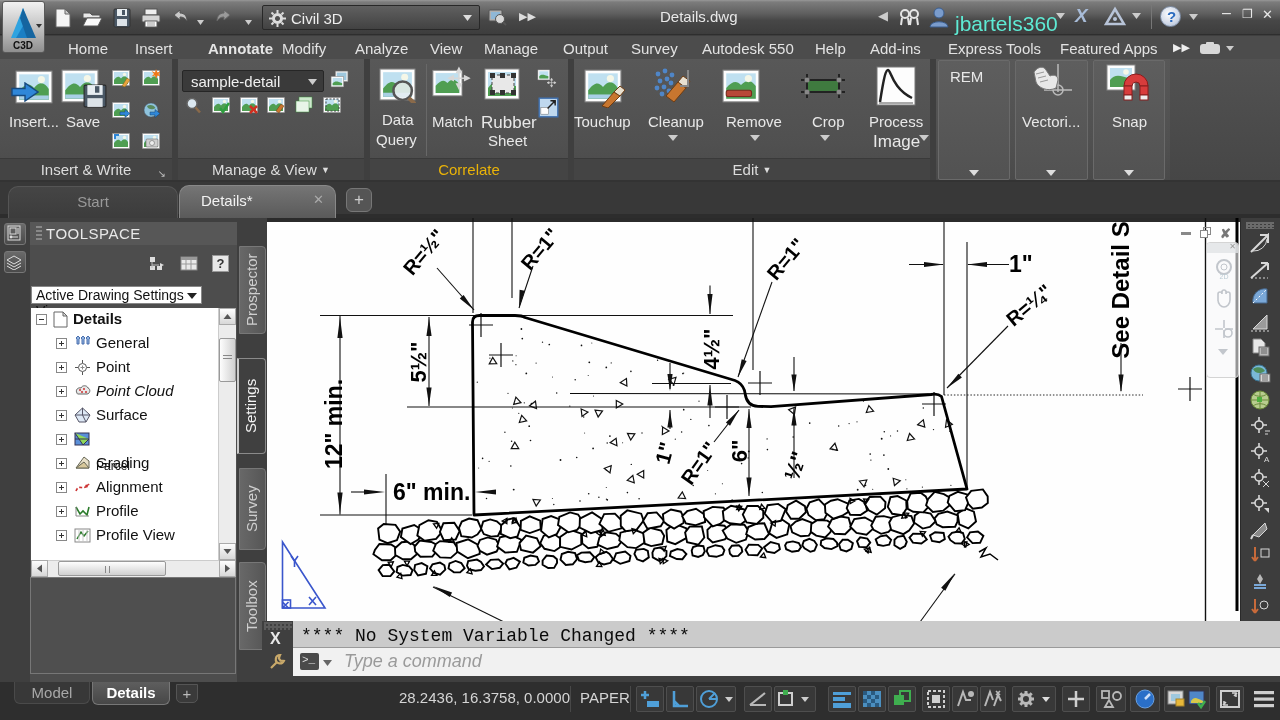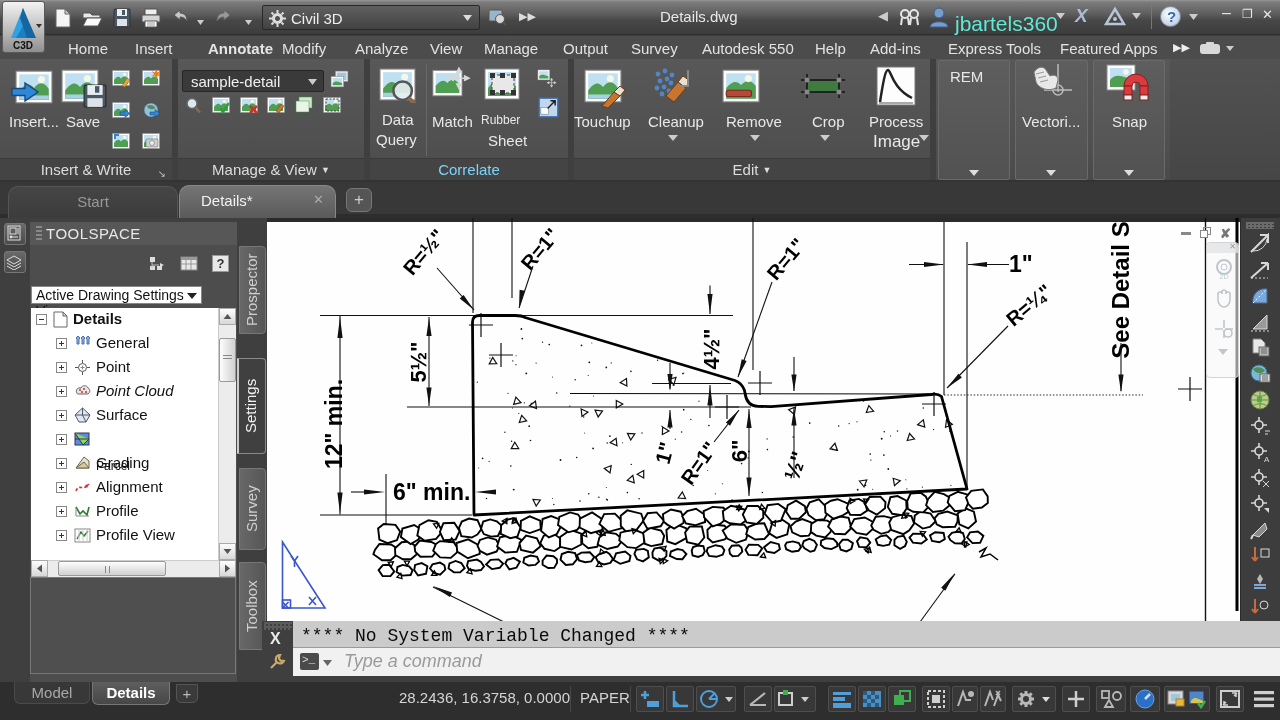--- a/index.html
+++ b/index.html
@@ -131,21 +131,21 @@
     <rect x="6" y="0" width="8" height="4" rx="1" fill="#d8d8d8"></rect>
   </svg>
 <svg class="abs" style="left:1226px;top:46px;" width="8" height="6">
     <polygon points="0,0 8,0 4,5" fill="#ccc"></polygon>
   </svg>
 <div class="abs" style="left:0;top:59px;width:1280px;height:123px;background:linear-gradient(180deg,#585858,#505050 70%,#4a4a4a);border-bottom:2px solid #333;"></div>
 <div class="abs" style="left:0px;top:158px;width:172px;height:22px;background:#444444;border-top:1px solid #3a3a3a;text-align:center;color:#dcdcdc;font-size:15px;line-height:21px;">Insert &amp; Write<span style="position:absolute;right:6px;top:4px;font-size:10px;color:#bbb;">↘</span></div>
 <div class="abs" style="left:172px;top:59px;width:6px;height:121px;background:#3f3f3f;"></div>
 <div class="abs" style="left:178px;top:158px;width:186px;height:22px;background:#444444;border-top:1px solid #3a3a3a;text-align:center;color:#dcdcdc;font-size:15px;line-height:21px;">Manage &amp; View <span style="font-size:9px;position:relative;top:-2px;">▼</span></div>
 <div class="abs" style="left:364px;top:59px;width:6px;height:121px;background:#3f3f3f;"></div>
-<div class="abs" style="left:370px;top:158px;width:198px;height:22px;background:#444444;border-top:1px solid #3a3a3a;text-align:center;color:#7dd3fc;font-size:15px;line-height:21px;">Correlate</div>
+<div class="abs" style="left:370px;top:158px;width:198px;height:22px;background:#444444;border-top:1px solid #3a3a3a;text-align:center;color:#eab308;font-size:15px;line-height:21px;">Correlate</div>
 <div class="abs" style="left:568px;top:59px;width:6px;height:121px;background:#3f3f3f;"></div>
 <div class="abs" style="left:574px;top:158px;width:356px;height:22px;background:#444444;border-top:1px solid #3a3a3a;text-align:center;color:#dcdcdc;font-size:15px;line-height:21px;">Edit <span style="font-size:9px;position:relative;top:-2px;">▼</span></div>
 <div class="abs" style="left:930px;top:59px;width:6px;height:121px;background:#3f3f3f;"></div>
 <div class="abs" style="left:15px;top:68px;"><svg width="38" height="38" viewBox="0 0 36 36">
       <rect x="1" y="3" width="34" height="30" fill="#fdfdfd" stroke="#8a8a8a"></rect>
       <rect x="4" y="6" width="28" height="24" fill="#bfe0f0"></rect>
       <path d="M4 22 C10 14 14 14 18 19 C24 12 28 14 32 20 L32 30 L4 30 Z" fill="#4f9e52"></path>
       <path d="M4 26 h28 v4 h-28 z" fill="#a8cfe4"></path>
       <circle cx="25" cy="11" r="3.4" fill="#f5f7e8"></circle>
     </svg></div>
@@ -295,21 +295,21 @@
       <rect x="8" y="9" width="22" height="18" fill="#e8e8e8" stroke="#444" stroke-dasharray="3 2"></rect>
       <g fill="#333">
         <rect x="6" y="7" width="5" height="5"></rect>
         <rect x="27" y="7" width="5" height="5"></rect>
         <rect x="6" y="24" width="5" height="5"></rect>
         <rect x="27" y="24" width="5" height="5"></rect>
         <rect x="16" y="7" width="5" height="5"></rect>
         <rect x="16" y="24" width="5" height="5"></rect>
       </g>
     </svg></div>
-<span class="abs" style="left:481px;top:113px;font-size:12px;color:#e8e8e8;">Rubber</span>
+<span class="abs" style="left:481px;top:113px;font-size:17px;color:#e8e8e8;">Rubber</span>
 <span class="abs" style="left:488px;top:132px;font-size:15px;color:#e8e8e8;">Sheet</span>
 <div class="abs" style="left:537px;top:69px;"><svg width="20" height="20" viewBox="0 0 44 44">
       <rect x="2" y="2" width="26" height="22" fill="#fdfdfd" stroke="#888"></rect>
       <rect x="5" y="5" width="20" height="16" fill="#bfe0f0"></rect>
       <path d="M5 16 C10 11 14 12 25 16 v5 h-20 z" fill="#4f9e52"></path>
       <g transform="translate(20,18) scale(0.55)">
         <g stroke="#d8d8d8" stroke-width="2.5" fill="#d8d8d8">
           <line x1="22" y1="32" x2="22" y2="12"></line>
           <polygon points="22,4 18,12 26,12"></polygon>
           <polygon points="22,40 18,32 26,32"></polygon>

